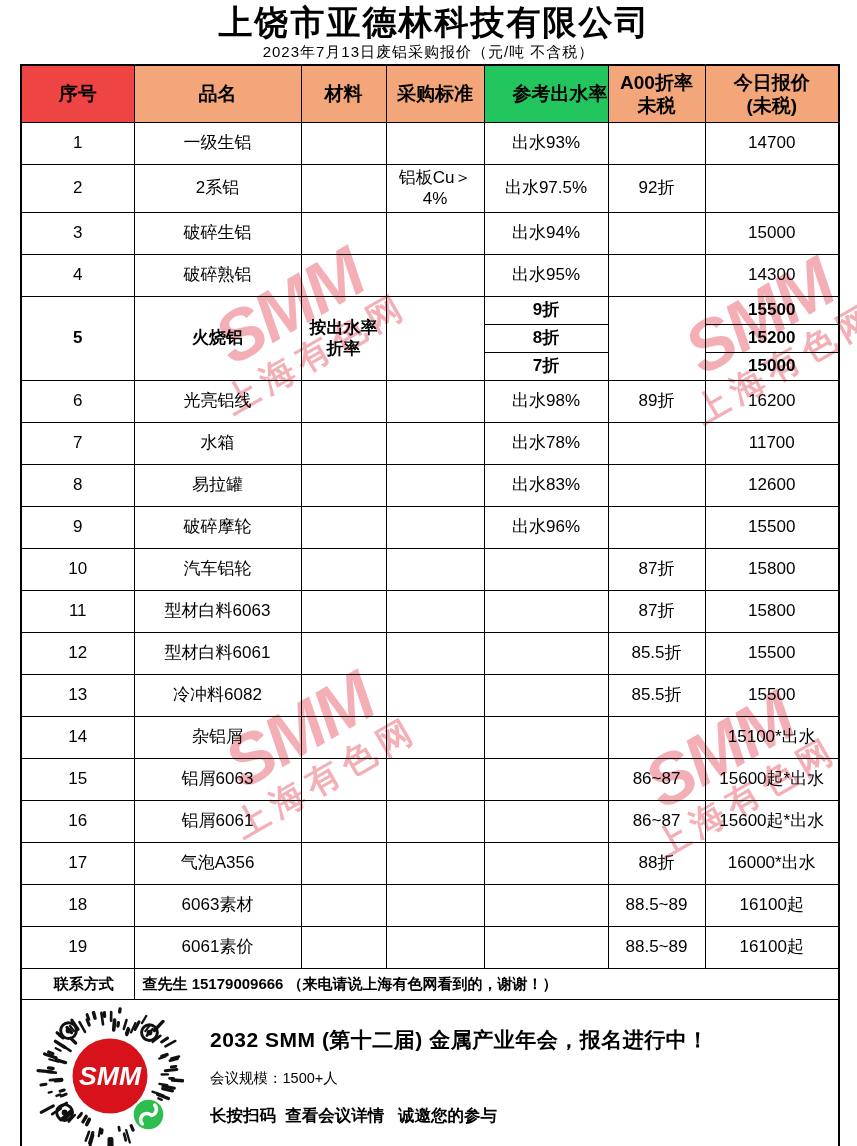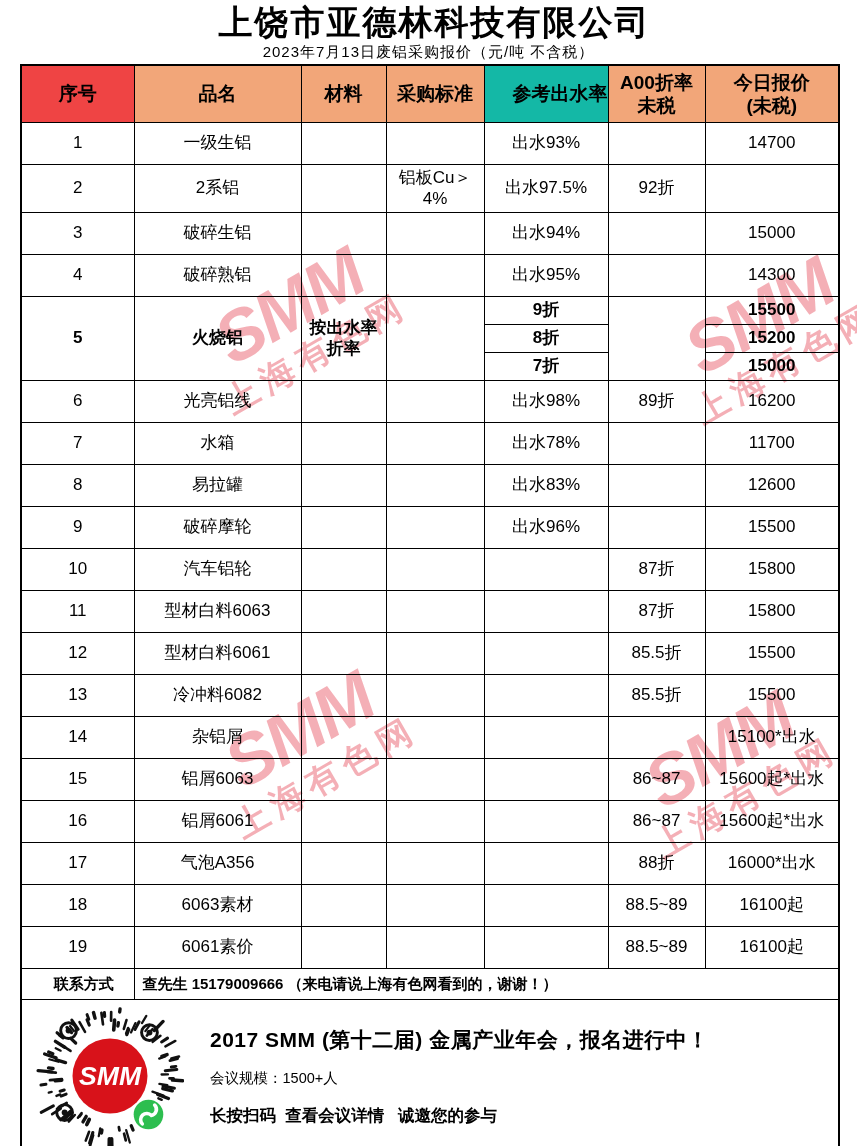--- a/index.html
+++ b/index.html
@@ -85,21 +85,21 @@
       <col style="width:124px">
       <col style="width:97px">
       <col style="width:134px">
   </colgroup>
   <thead>
       <tr>
         <th style="background: #ef4444;">序号</th>
         <th style="background: rgb(242, 166, 121);">品名</th>
         <th style="background: rgb(242, 166, 121); text-align: center;">材料</th>
         <th style="background: rgb(242, 166, 121);">采购标准</th>
-        <th style="background: #14b8a6; padding-left: 28px;">参考出水率</th>
+        <th style="background: #22c55e; padding-left: 28px;">参考出水率</th>
         <th style="background: rgb(242, 166, 121);">A00折率
 未税</th>
         <th style="background: rgb(242, 166, 121);">今日报价
 (未税)</th>
       </tr>
     </thead>
   <tbody>
       <tr class="row-normal">
         <td class="cell-no">1</td>
         <td class="cell-name">一级生铝</td>
@@ -379,21 +379,21 @@
                 <circle cx="115" cy="31" r="3" fill="#111"></circle>
                 <circle cx="29" cy="112" r="8" fill="none" stroke="#111" stroke-width="3"></circle>
                 <circle cx="29" cy="112" r="3" fill="#111"></circle>
                 <circle cx="75" cy="75" r="38" fill="#D8121A"></circle>
                 <text x="75" y="84" text-anchor="middle" font-size="27" font-weight="bold" font-style="italic" fill="#fff" font-family="&quot;Liberation Sans&quot;, sans-serif">SMM</text>
                 <circle cx="114" cy="114" r="15" fill="#2DBE4F"></circle>
                 <path d="M117 103 a6.2 6.2 0 0 1 0 11 a6.2 6.2 0 0 0 -6 11" fill="none" stroke="#fff" stroke-width="3.6" stroke-linecap="round" transform="rotate(18 114 114)"></path>
               </g>
             </svg>
           <div class="banner-text">
-            <div class="banner-heading">2017 SMM (第十二届) 金属产业年会，报名进行中！</div>
+            <div class="banner-heading">2032 SMM (第十二届) 金属产业年会，报名进行中！</div>
             <div class="banner-scale">会议规模：1500+人</div>
             <div class="banner-cta">长按扫码  查看会议详情   诚邀您的参与</div>
           </div>
         </div>
       </td>
     </tr>
   </tbody>
 </table>
 
 </body></html>

